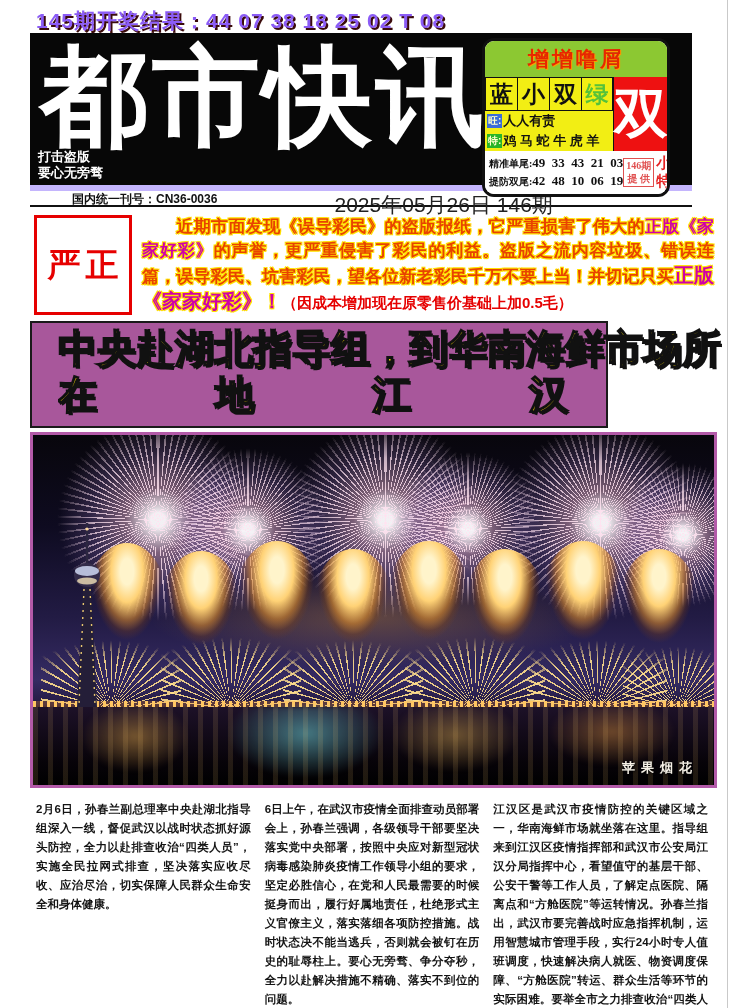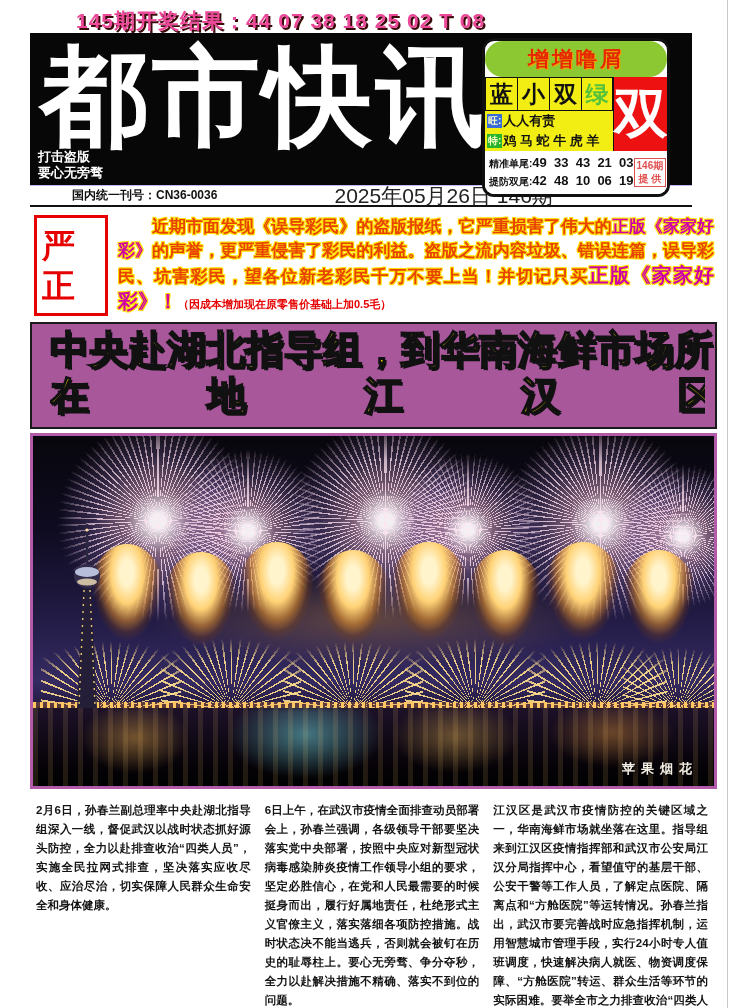--- a/index.html
+++ b/index.html
@@ -3,82 +3,82 @@
 <meta charset="utf-8">
 <style>
   * { margin:0; padding:0; box-sizing:border-box; }
   html,body { width:744px; height:1008px; background:#ffffff; overflow:hidden;
     font-family:"Liberation Sans","DejaVu Sans",sans-serif; }
   .page { position:relative; width:744px; height:1008px; }
   .page-edge { position:absolute; top:0; bottom:0; right:16px; width:1px; background:#c9c9c9; }
 
   
   .top-result { height:33px; padding:7px 0 0 36px; }
-  .top-result span { color:#ec4899; font-size:21px; font-weight:900; letter-spacing:1px;
-    text-shadow:2px 2px 0 #3a0b0b; white-space:nowrap;margin-left:40px; }
+  .top-result span { color:#8b5cf6; font-size:21px; font-weight:900; letter-spacing:1px;
+    text-shadow:2px 2px 0 #3a0b0b; white-space:nowrap; }
 
   
   .banner { position:relative; margin-left:30px; width:662px; height:152px; background:#070707; }
   .paper-title { position:absolute; left:10px; top:-6px; color:#ffffff; font-size:108px;
     font-weight:900; letter-spacing:4px; line-height:1.3; white-space:nowrap; }
   .anti-piracy { position:absolute; left:8px; bottom:4px; color:#ffffff; font-size:13px;
     font-weight:bold; line-height:1.25; }
 
   
   .tips-box { position:absolute; top:5px; right:22px; width:188px; background:#ffffff;
     border:3px solid #101010; border-radius:12px; overflow:hidden; z-index:6; }
-  .tips-header { background:#8cc832; height:36px; display:flex; align-items:center; justify-content:center;border-radius:18px; }
+  .tips-header { background:#8cc832; height:36px; display:flex; align-items:center; justify-content:center; }
   .tips-header span { color:#e62800; font-size:21px; font-weight:900; letter-spacing:3px;
     text-shadow:1px 1px 0 #f9a000; }
   .tips-mid { display:flex; background:#f2ee14; }
   .tips-mid-left { width:129px; }
   .cells { display:flex; }
   .cell { width:32px; height:34px; border:1px solid #111; border-right-width:0;
     display:flex; align-items:center; justify-content:center; font-size:23px; font-weight:900;
     color:#111; background:#f2ee14; }
   .cell:last-child { border-right-width:1px; }
   .cell.green-text { color:#55c23a; }
   .zr { display:flex; align-items:center; font-size:13px; font-weight:bold; color:#111;
     padding:1px 0 1px 2px; white-space:nowrap; }
   .zr .tag { font-size:10px; color:#ffffcc; padding:0 1px; margin-right:1px; }
   .tag.blue { background:#3a6cd8; }
   .tag.green { background:#28b428; }
   .big-cell { flex:1; background:#ee1111; color:#ffffff; display:flex; align-items:center;
     justify-content:center; font-size:54px; font-weight:900; border-left:1px solid #111; }
-  .tips-bottom { display:flex; align-items:center; background:#ffffff; padding:3px 14px 4px 4px; }
+  .tips-bottom { display:flex; align-items:center; background:#ffffff; padding:3px 14px 4px 4px;font-family:Liberation Serif, serif; }
   .num-rows { flex:1; }
   .num-row { font-size:13px; font-weight:bold; color:#111; white-space:pre; line-height:1.35; }
   .num-row .lbl { font-size:10px; }
   .issue-box { border:1px solid #e05050; color:#e05050; font-size:10px; font-weight:bold;
     text-align:center; line-height:1.35; padding:0 2px; margin-right:2px; white-space:nowrap; }
   .pick { color:#e62222; font-size:15px; font-weight:900; line-height:1.2; text-align:center; white-space:nowrap; }
 
   
   .info-row { position:relative; margin-left:30px; width:662px; height:22px;
-    border-top:1px solid #c4b5fd; border-bottom:2px solid #111; display:flex; align-items:center; }
+    border-top:6px solid #c4b5fd; border-bottom:2px solid #111; display:flex; }
   .issn { margin-left:42px; font-size:12px; font-weight:bold; color:#111; }
   .date-issue { position:absolute; left:46%; font-size:21px; color:#222; white-space:nowrap; }
 
   
   .statement { margin:8px 0 0 34px; width:680px; display:flex; gap:10px; }
-  .st-box { border:3px solid #e60000; width:74px; min-height:92px; display:flex;
+  .st-box { border:3px solid #e60000; width:98px; min-height:92px; display:flex;
     flex-direction:column; align-items:center; justify-content:center; }
   .st-box div { color:#e60000; font-size:33px; font-weight:900; line-height:1.2; letter-spacing:5px;
     padding-left:5px; }
   .st-text { flex:1; font-size:17px; font-weight:bold; line-height:24px; color:#e84300;
     text-align:justify;
     text-shadow:-1px -1px 0 #ffe200, 1px -1px 0 #ffe200, -1px 1px 0 #ffe200, 1px 1px 0 #ffe200; }
   .st-text .ind { display:inline-block; width:2em; }
   .magenta { color:#cf00a8; }
   .big-magenta { color:#cf00a8; font-size:20px; }
-  .note { font-size:11px; color:#e60000; text-shadow:none; font-weight:bold; }
-
-  
-  .headline { margin:6px 0 0 30px; width:687px; background:#a8579b; border:2px solid #1a1a1a;
-    padding:3px 10px 6px 18px; }
+  .note { font-size:15px; color:#e60000; text-shadow:none; font-weight:bold; }
+
+  
+  .headline { margin:6px 0 0 30px; width:578px; background:#a8579b; border:2px solid #1a1a1a;
+    padding:3px 10px 6px 26px; }
   .hl { font-size:39px; font-weight:900; color:#f8dc00; line-height:1.18; white-space:nowrap;
     -webkit-text-stroke:1.6px #111; text-shadow:2px 2px 0 #111; }
   .hl2 { letter-spacing:118px; overflow:hidden; height:48px; }
 
   
   .photo { position:relative; margin:4px 0 0 30px; width:687px; height:356px;
     border:3px solid #b35aa8; overflow:hidden;
     background:linear-gradient(180deg,#08060c 0%,#0e0b20 26%,#221b44 52%,#352b63 70%,#241a42 77%,#0a0613 79%); }
   .burst, .glow, .willow, .fan { position:absolute; border-radius:50%; }
   .burst { background:repeating-conic-gradient(rgba(255,226,240,0.85) 0deg 1.2deg, transparent 1.2deg 4.6deg);

